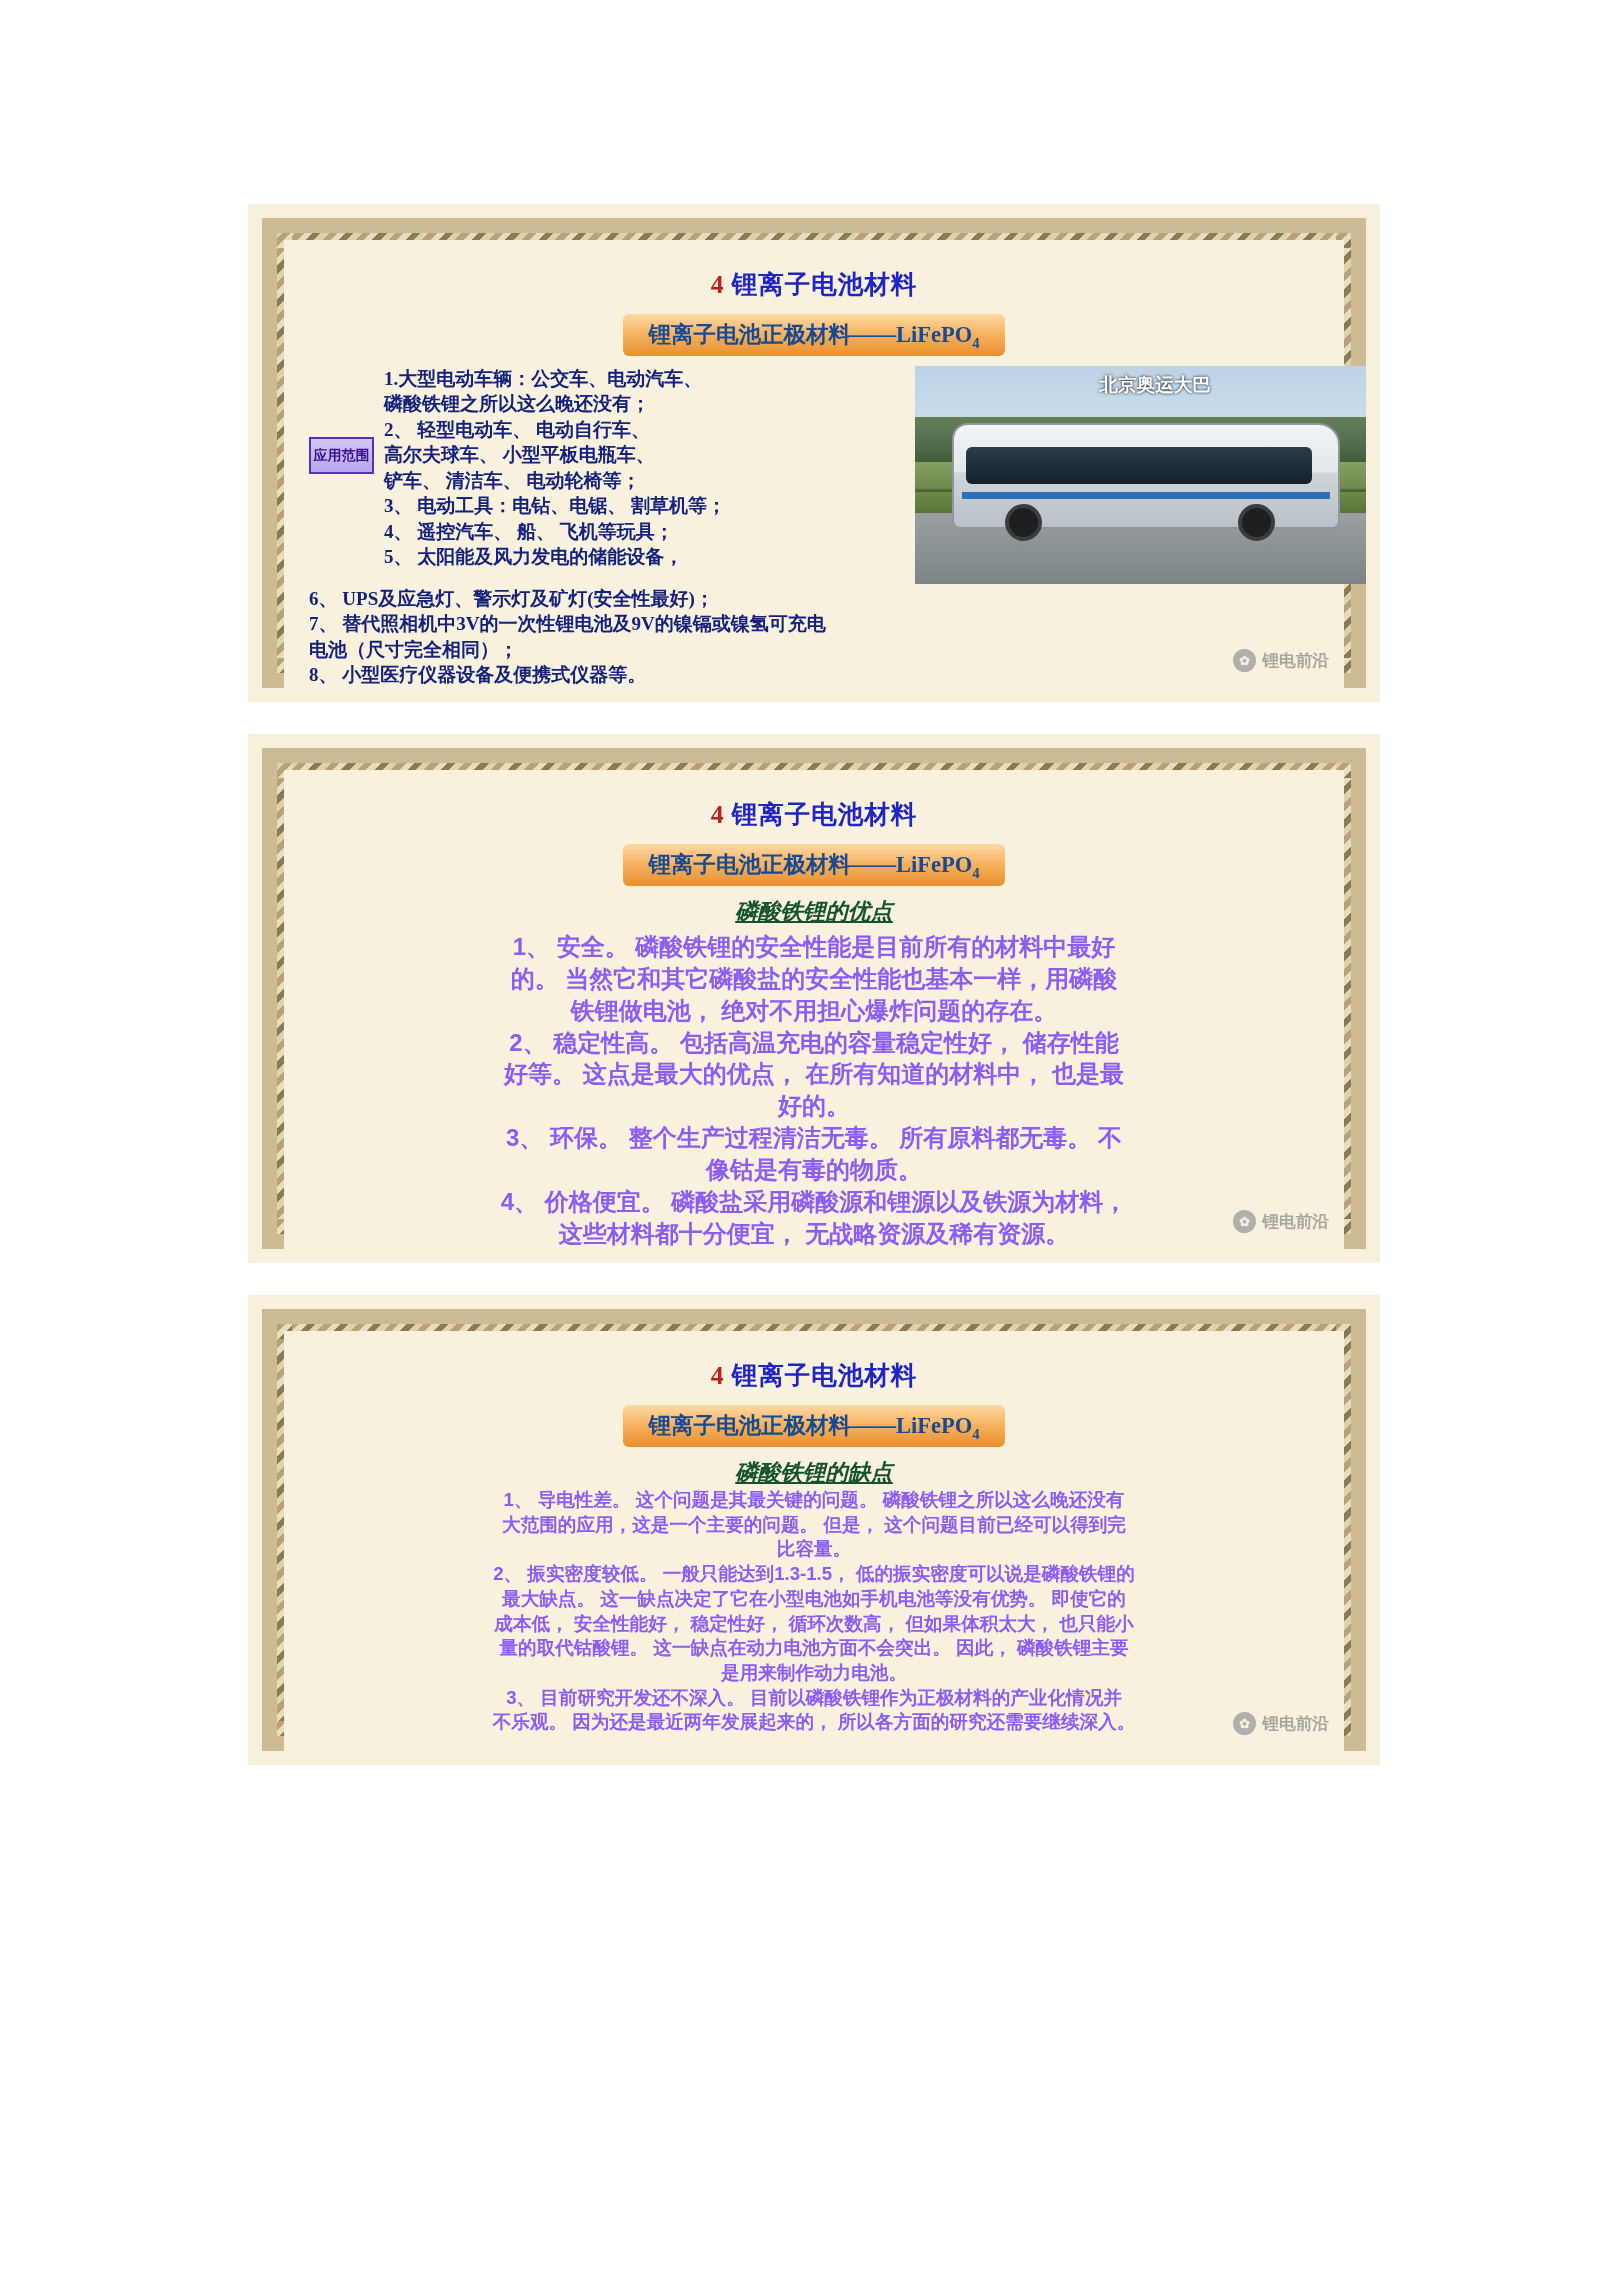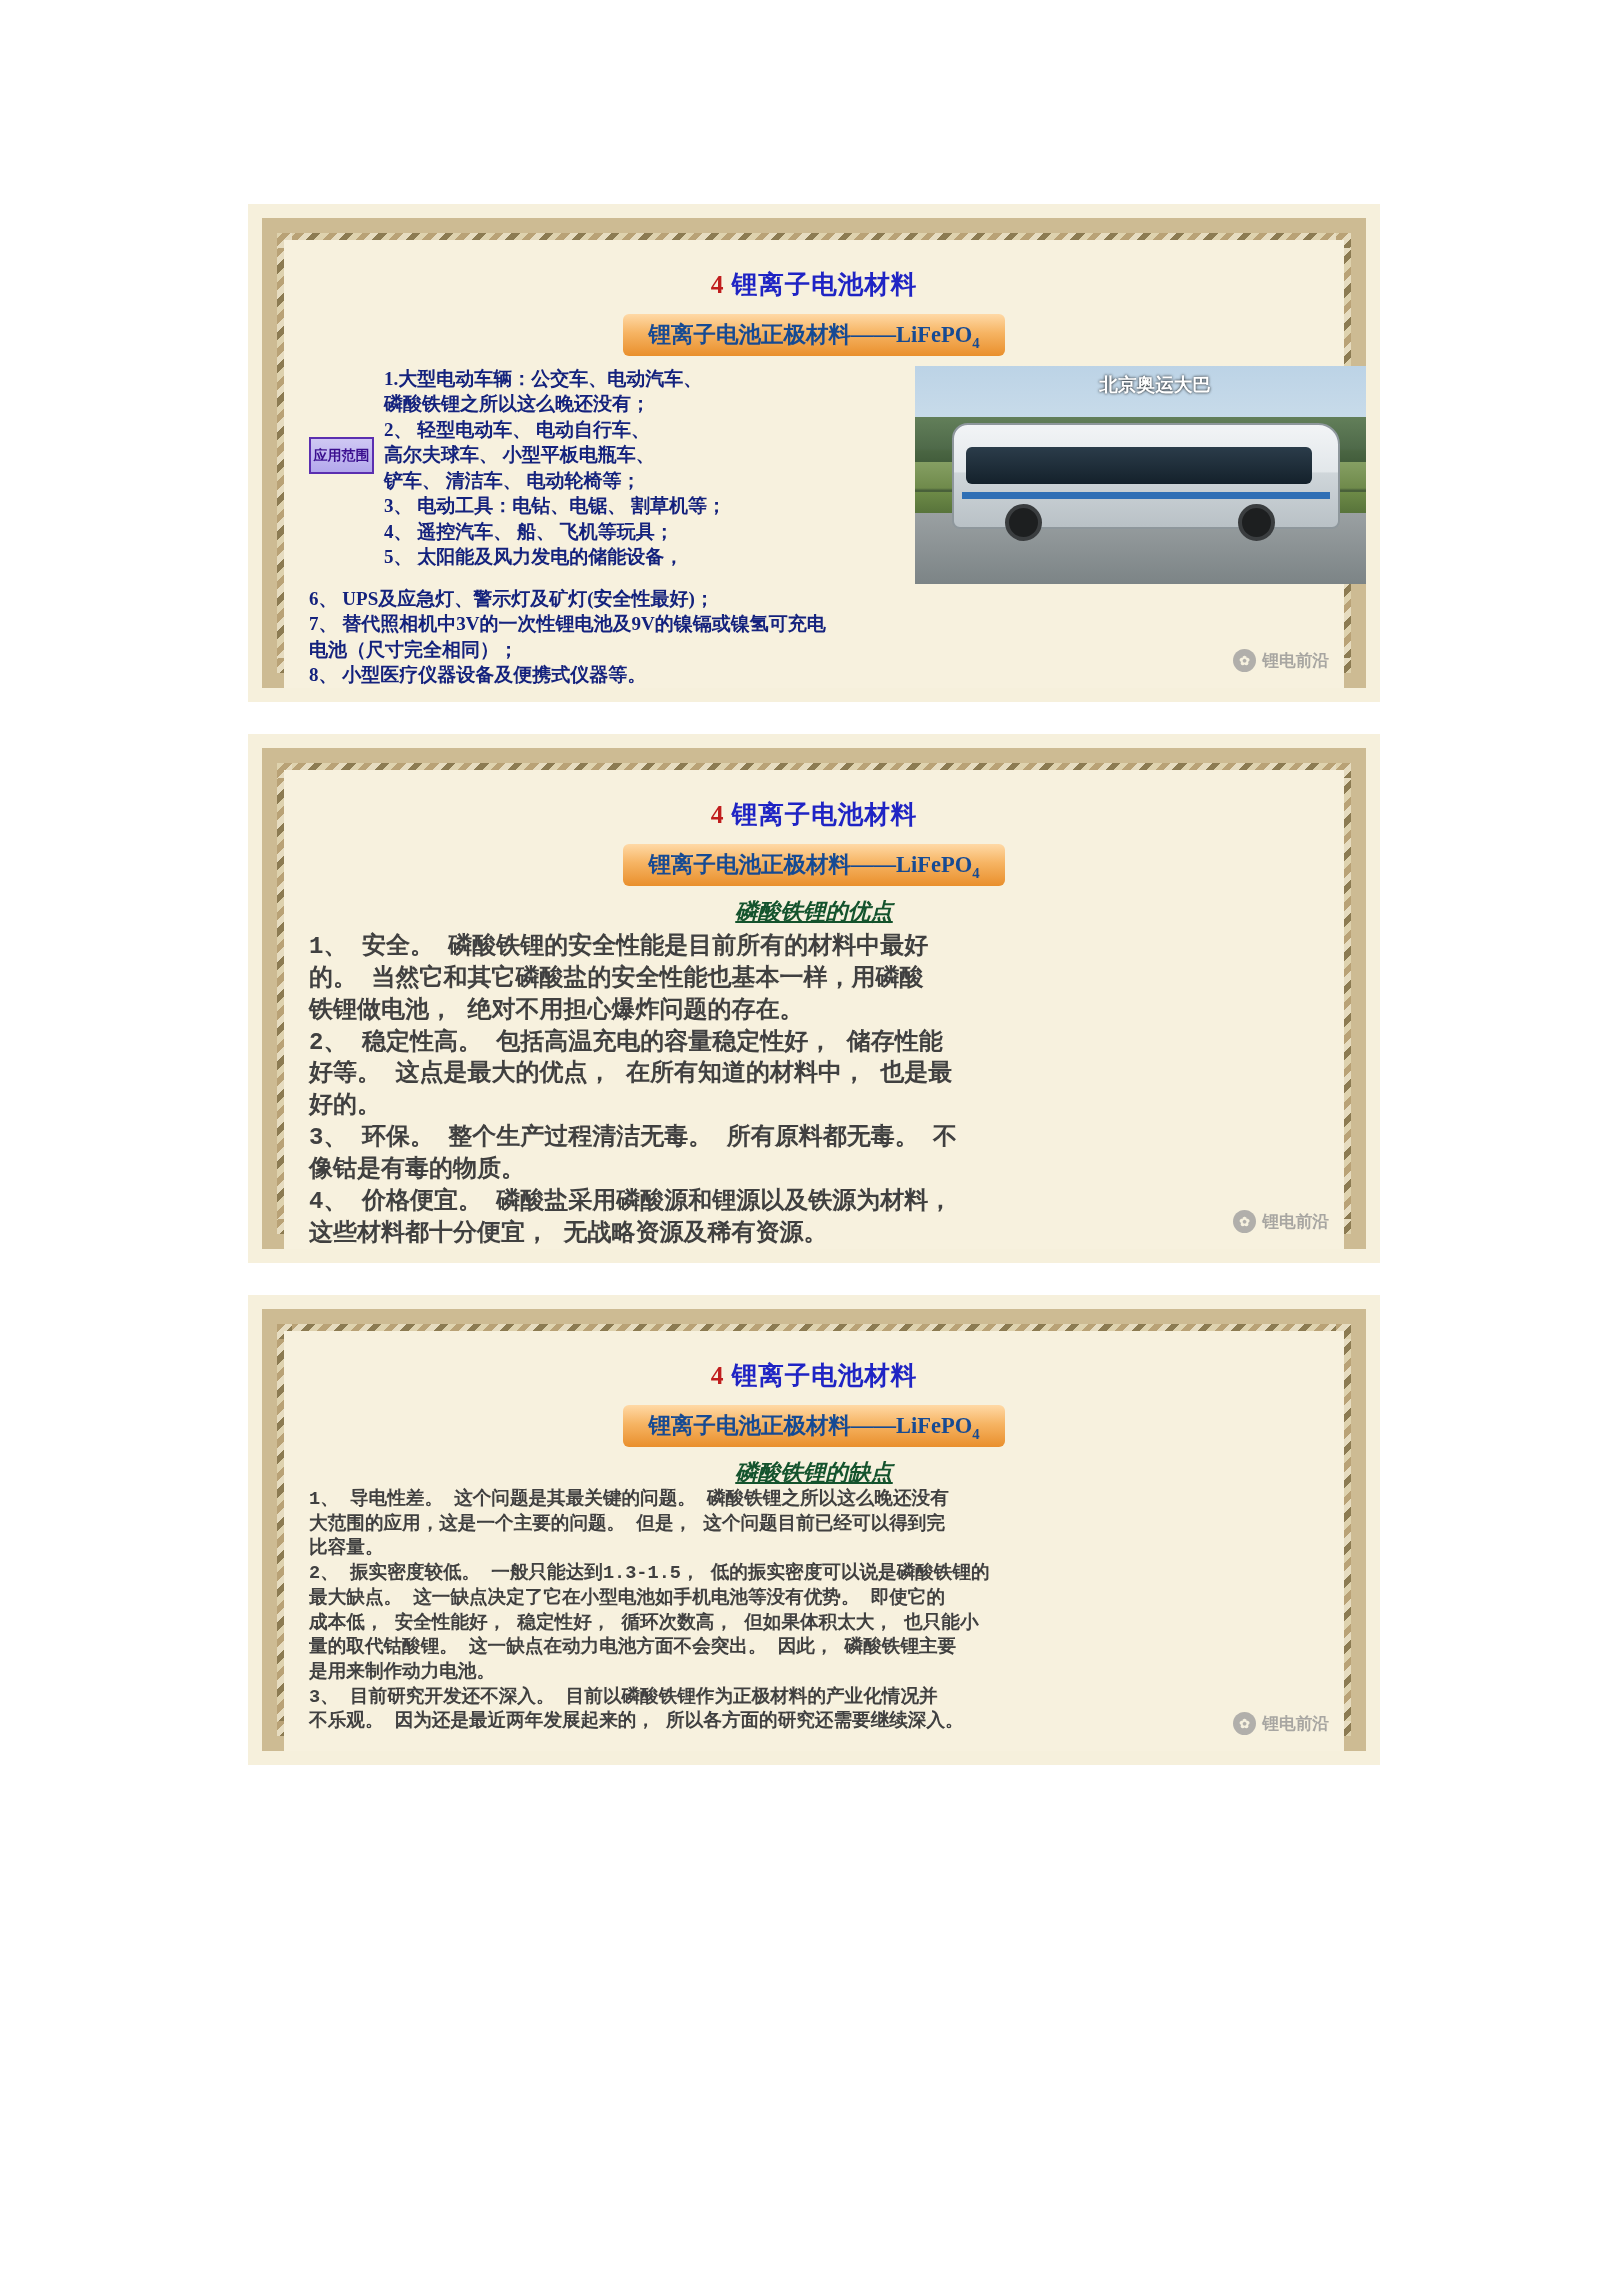--- a/index.html
+++ b/index.html
@@ -108,24 +108,25 @@
     text-align: center;
     color: #14532d;
     font-family: "Liberation Serif", serif;
     font-weight: bold;
     font-style: italic;
     font-size: 22.5px;
     margin: 2px 0 3.9px 0;
     text-decoration: underline;
   }
   .body-text {
-    font-family: Liberation Mono, monospace;
-    color: #404040;
+    font-family: Liberation Sans, sans-serif;
+    color: #8b5cf6;
     font-weight: bold;
     line-height: 1.33;
+    text-align: center;
   }
   
   .s1-row {
     display: flex;
     align-items: flex-start;
   }
   .appbox {
     width: 57px;
     background: linear-gradient(180deg,#cfc8f3,#b3a8ec);
     border: 2.9px solid #5b2fb0;

